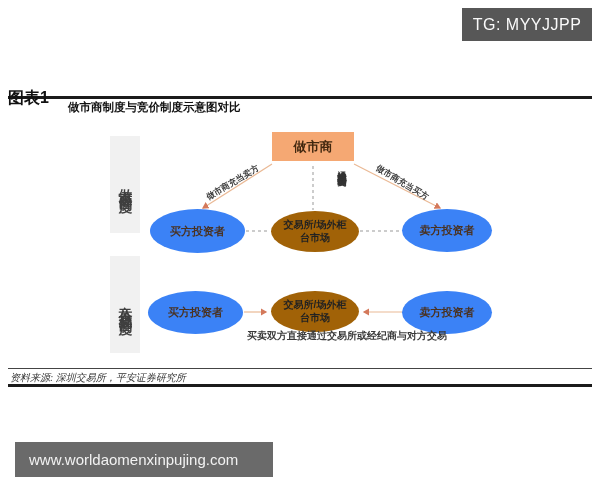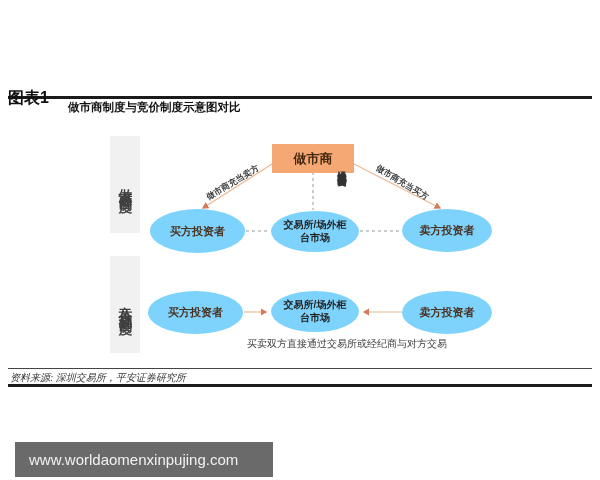--- a/index.html
+++ b/index.html
@@ -16,67 +16,70 @@
   .fig-title{position:absolute;left:56px;top:100px;font-size:11.5px;font-weight:bold;color:#111;margin-left:12px;}
 
   
   .side-label{position:absolute;left:110px;width:30px;height:97px;background:#f1f1f1;
     writing-mode:vertical-rl;display:flex;align-items:center;justify-content:center;
     font-size:13.5px;font-weight:bold;color:#3f3f3f;letter-spacing:3px;}
   .side-label.r1{top:136px;}
   .side-label.r2{top:256px;}
 
   
-  .mm-box{position:absolute;left:272px;top:144px;width:82px;height:29px;background:#f5a873;
+  .mm-box{position:absolute;left:272px;top:132px;width:82px;height:29px;background:#f5a873;
     display:flex;align-items:center;justify-content:center;font-size:13px;font-weight:bold;color:#42280f;}
 
   
   .ellipse{position:absolute;border-radius:50%;display:flex;align-items:center;justify-content:center;
     text-align:center;font-weight:bold;}
-  .peach{background:#7dd3fc;color:#4a3221;font-size:11px;}
-  .grayell{background:#7dd3fc;color:#222;font-size:10px;line-height:1.25;padding:0 10px;box-sizing:border-box;}
+  .peach{background:#3b82f6;color:#4a3221;font-size:11px;}
+  .grayell{background:#a16207;color:#222;font-size:10px;line-height:1.25;padding:0 10px;box-sizing:border-box;}
 
   .buyer1{left:150px;top:209px;width:95px;height:44px;}
   .market1{left:271px;top:211px;width:88px;height:41px;}
   .seller1{left:402px;top:209px;width:90px;height:43px;}
   .buyer2{left:148px;top:291px;width:95px;height:43px;}
   .market2{left:271px;top:291px;width:88px;height:41px;}
   .seller2{left:402px;top:291px;width:90px;height:43px;}
 
   
   .edge-label{position:absolute;font-size:8.5px;font-weight:bold;color:#3d3d3d;white-space:nowrap;
     width:74px;text-align:center;}
   .edge-left{left:196px;top:177px;transform:rotate(-31deg);}
   .edge-right{left:365px;top:177px;transform:rotate(31deg);}
 
   
   .via-text{position:absolute;left:311px;top:164px;height:50px;width:36px;
     writing-mode:vertical-rl;font-size:9px;line-height:11px;letter-spacing:.5px;
     font-weight:bold;color:#333;}
 
   
-  .row2-caption{position:absolute;left:247px;top:337px;font-size:10px;font-weight:normal;color:#3a3a3a;}
+  .row2-caption{position:absolute;left:247px;top:329px;font-size:10px;font-weight:bold;color:#3a3a3a;}
 
   
   .rule-thin{position:absolute;left:8px;top:368px;width:584px;height:1px;background:#444;}
   .source-note{position:absolute;left:10px;top:371px;font-size:10px;font-style:italic;
     font-family:"Liberation Serif",serif;color:#333;}
   .rule-thick-bottom{position:absolute;left:8px;top:384px;width:584px;height:3px;background:#1b1b1b;}
 
   
   .url-bar{position:absolute;left:15px;top:442px;width:258px;height:35px;background:#6a6a6a;
     color:#f2f2f2;font-size:15px;display:flex;align-items:center;padding-left:14px;box-sizing:border-box;}
 
   svg.wires{position:absolute;left:0;top:0;width:600px;height:480px;}
 </style>
 </head>
 <body>
 
 <div id="page">
 
+  <div class="tg-box">
+    <span>TG: MYYJJPP</span>
+  </div>
 
   <div class="rule-thick-top"></div>
   <div class="fig-label">图表1</div>
   <div class="fig-title">做市商制度与竞价制度示意图对比</div>
 
   <svg class="wires" viewBox="0 0 600 480">
     <defs>
       <marker id="arrow" markerWidth="7" markerHeight="7" refX="4.5" refY="3" orient="auto">
         <path d="M0,0 L5.5,3 L0,6 z" fill="#d4795b"></path>
       </marker>

